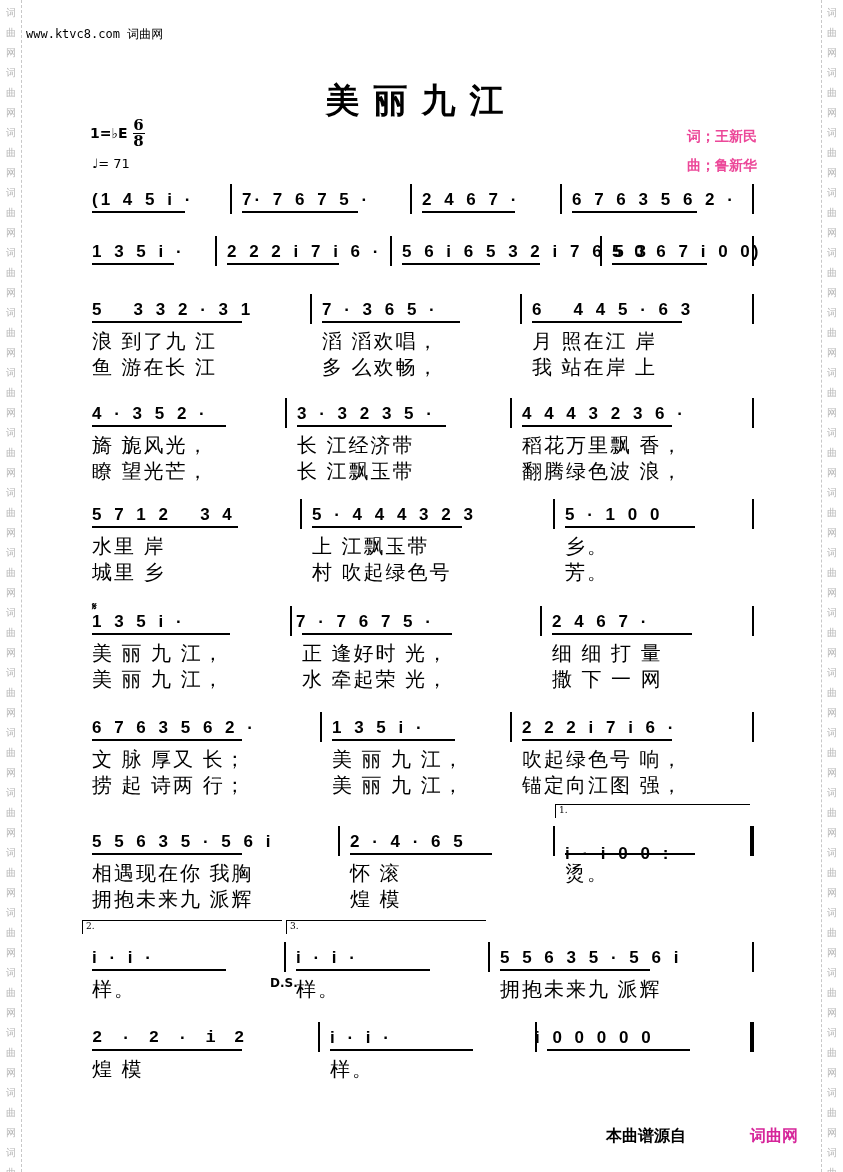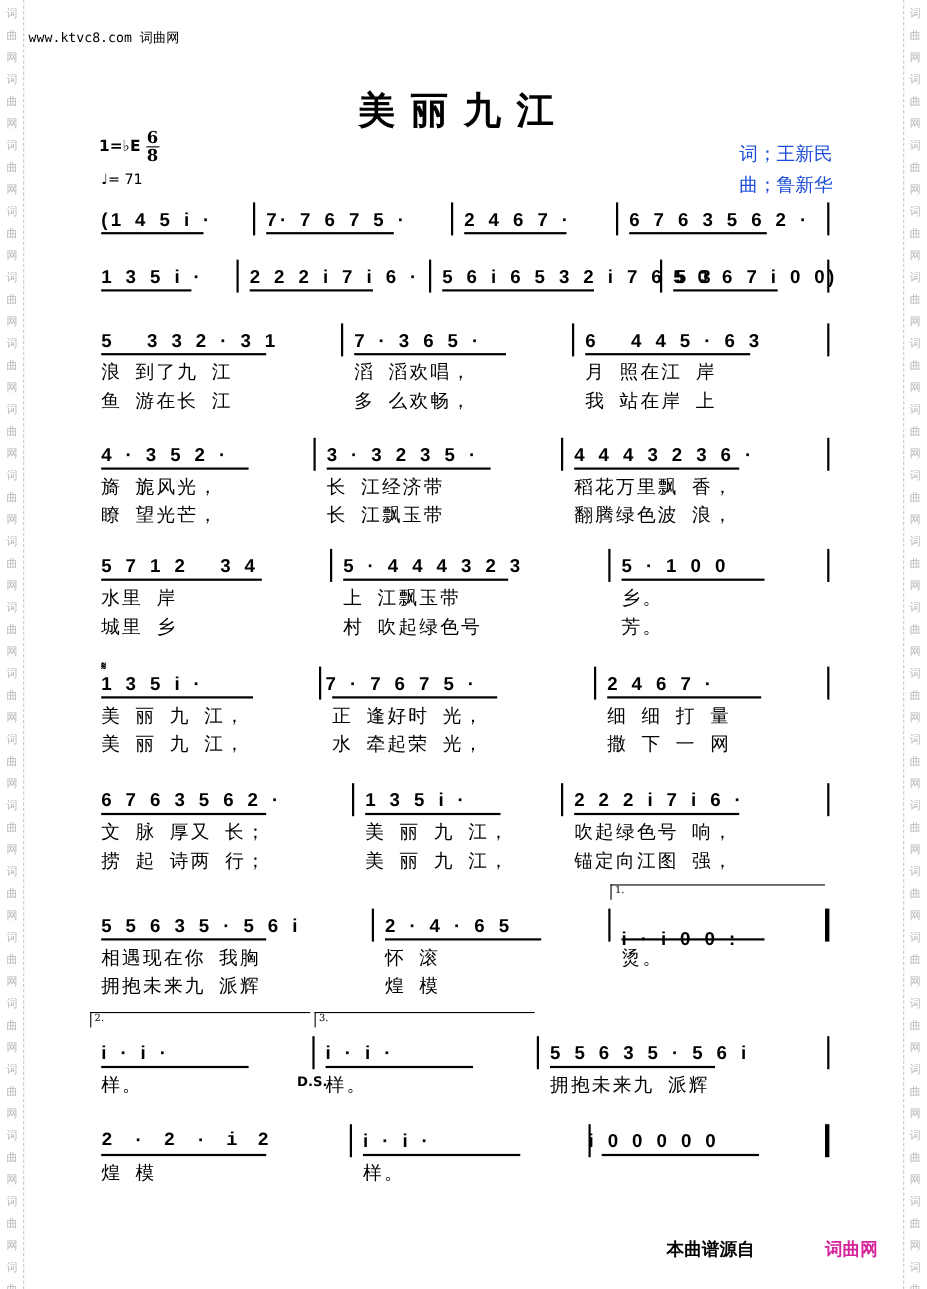--- a/index.html
+++ b/index.html
@@ -8,26 +8,26 @@
   .side.left { left:0; }
   .side.right { right:0; border-right:none; border-left:1px dashed #c8c8c8; width:22px; }
   .wm { position:absolute; left:4px; font-size:10px; color:#b8b8b8; line-height:14px; width:14px; text-align:center; }
   .url { position:absolute; left:26px; top:26px; font-size:12px; font-family:"DejaVu Sans Mono", monospace; }
   .title { position:absolute; left:0; width:843px; top:78px; text-align:center; font-size:34px; font-weight:bold; letter-spacing:14px; font-family:"DejaVu Sans", sans-serif; }
   .key { position:absolute; left:90px; top:118px; font-size:14px; font-weight:bold; }
   .key .frac { display:inline-block; vertical-align:middle; text-align:center; font-family:"DejaVu Serif", serif; font-size:15px; line-height:15px; }
   .key .frac span { display:block; }
   .key .frac .bar { border-top:1.5px solid #000; width:12px; margin:0 auto; }
   .tempo { position:absolute; left:92px; top:156px; font-size:13px; }
-  .credit { position:absolute; right:86px; font-size:17px; color:#1d4ed8; }
+  .credit { position:absolute; right:86px; font-size:14px; color:#ec4899;font-weight:bold; }
   .row { position:absolute; left:0; width:843px; }
   .n { position:absolute; font-family:"Liberation Sans", sans-serif; font-weight:bold; font-size:17px; line-height:20px; }
   .bar-line { position:absolute; width:1.5px; background:#000; }
   .ul { position:absolute; height:1.5px; background:#000; }
-  .lyr { position:absolute; font-size:17px; line-height:22px; font-family:Liberation Mono, monospace; letter-spacing:2px; }
+  .lyr { position:absolute; font-size:20px; line-height:22px; font-family:Liberation Sans, sans-serif; letter-spacing:2px; }
   .footer1 { position:absolute; left:606px; top:1126px; font-size:16px; font-weight:bold; }
   .footer2 { position:absolute; left:750px; top:1126px; font-size:16px; font-weight:bold; color:#d6259a; }
   .volta { position:absolute; border-top:1px solid #000; border-left:1px solid #000; height:14px; font-size:9px; padding-left:3px; font-family:"DejaVu Serif", serif; }
   .ds { position:absolute; font-size:12px; font-weight:bold; }
 </style>
 </head>
 <body>
 
 <div class="side left"></div>
 <div class="side right"></div>

